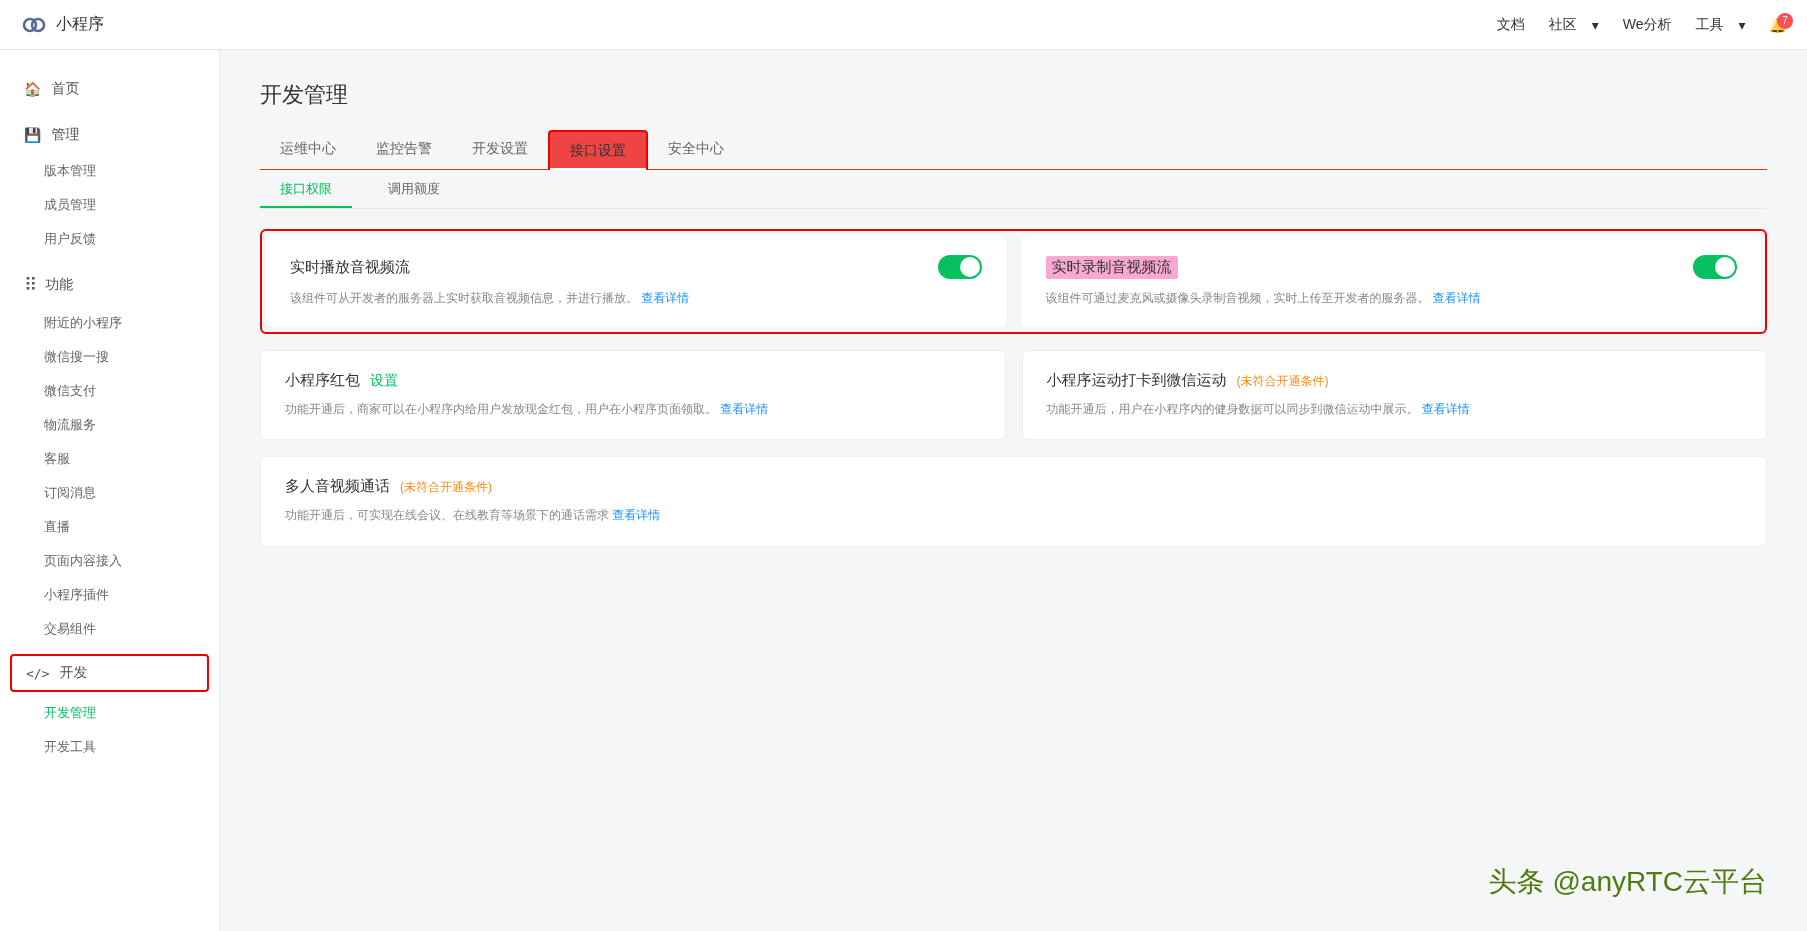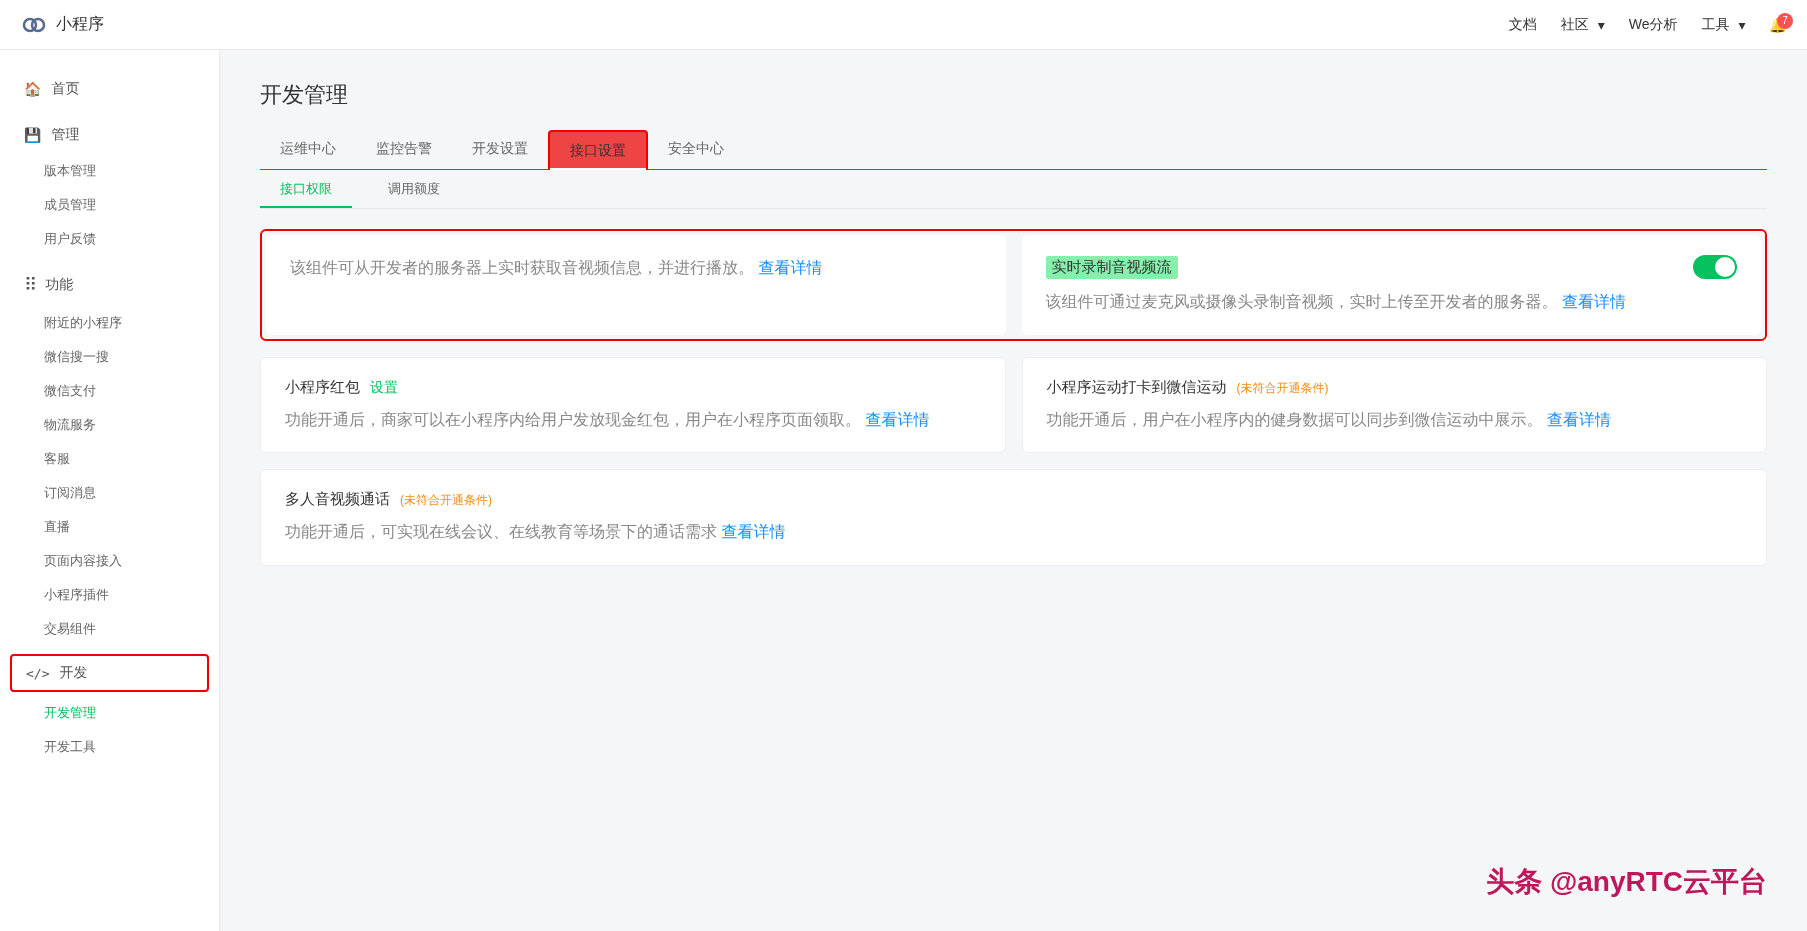--- a/index.html
+++ b/index.html
@@ -31,21 +31,21 @@
       height: 28px;
     }
     .topnav-right {
       display: flex;
       align-items: center;
       gap: 24px;
       font-size: 14px;
       color: #333;
     }
     .topnav-right span { cursor: pointer; }
-    .topnav-right .with-arrow { display: flex; align-items: center; gap: 9px; }
+    .topnav-right .with-arrow { display: flex; align-items: center; gap: 15px; }
     .bell-badge {
       position: relative;
       display: inline-flex;
       align-items: center;
       justify-content: center;
     }
     .bell-dot {
       position: absolute;
       top: -4px; right: -6px;
       background: #fa5151;
@@ -190,26 +190,26 @@
       align-items: center;
       justify-content: space-between;
       margin-bottom: 10px;
     }
     .feature-title {
       font-size: 15px;
       font-weight: 500;
       color: #333;
     }
     .feature-title.highlighted-title {
-      background: #86efac;
+      background: #f9a8d4;
       padding: 2px 6px;
       border-radius: 2px;
     }
     .feature-desc {
-      font-size: 16px;
+      font-size: 12px;
       color: #888;
       line-height: 1.6;
     }
     .feature-desc a {
       color: #1890ff;
       text-decoration: none;
       cursor: pointer;
     }
     .feature-note {
       color: #fa8c16;
@@ -244,22 +244,22 @@
       font-size: 14px;
       margin-left: 6px;
     }
 
     
     .watermark {
       position: fixed;
       bottom: 30px;
       right: 40px;
       font-size: 28px;
-      font-weight: bold;
-      color: #be185d;
+      font-weight: normal;
+      color: #4d7c0f;
       pointer-events: none;
     }
 
     
     .card-single {
       background: #fff;
       border-radius: 6px;
       padding: 20px 24px;
       border: 1px solid #eee;
       margin-top: 16px;
@@ -387,20 +387,26 @@
       <div class="subtab-item active">接口权限</div>
       <div class="subtab-item">调用额度</div>
     </div>
 
     <div class="content-area">
 
       <div style="border: 2px solid #e00; border-radius: 6px; padding: 4px; margin-bottom: 16px;">
         <div class="card-grid">
 
           <div class="feature-card" style="border:none;">
+            <div class="feature-card-header">
+              <span class="feature-title">实时播放音视频流</span>
+              <div class="toggle on">
+                <div class="toggle-knob"></div>
+              </div>
+            </div>
             <div class="feature-desc">
               <span>该组件可从开发者的服务器上实时获取音视频信息，并进行播放。</span>
               <a>查看详情</a>
             </div>
           </div>
 
           <div class="feature-card" style="border:none;">
             <div class="feature-card-header">
               <span class="feature-title highlighted-title">实时录制音视频流</span>
               <div class="toggle on">

